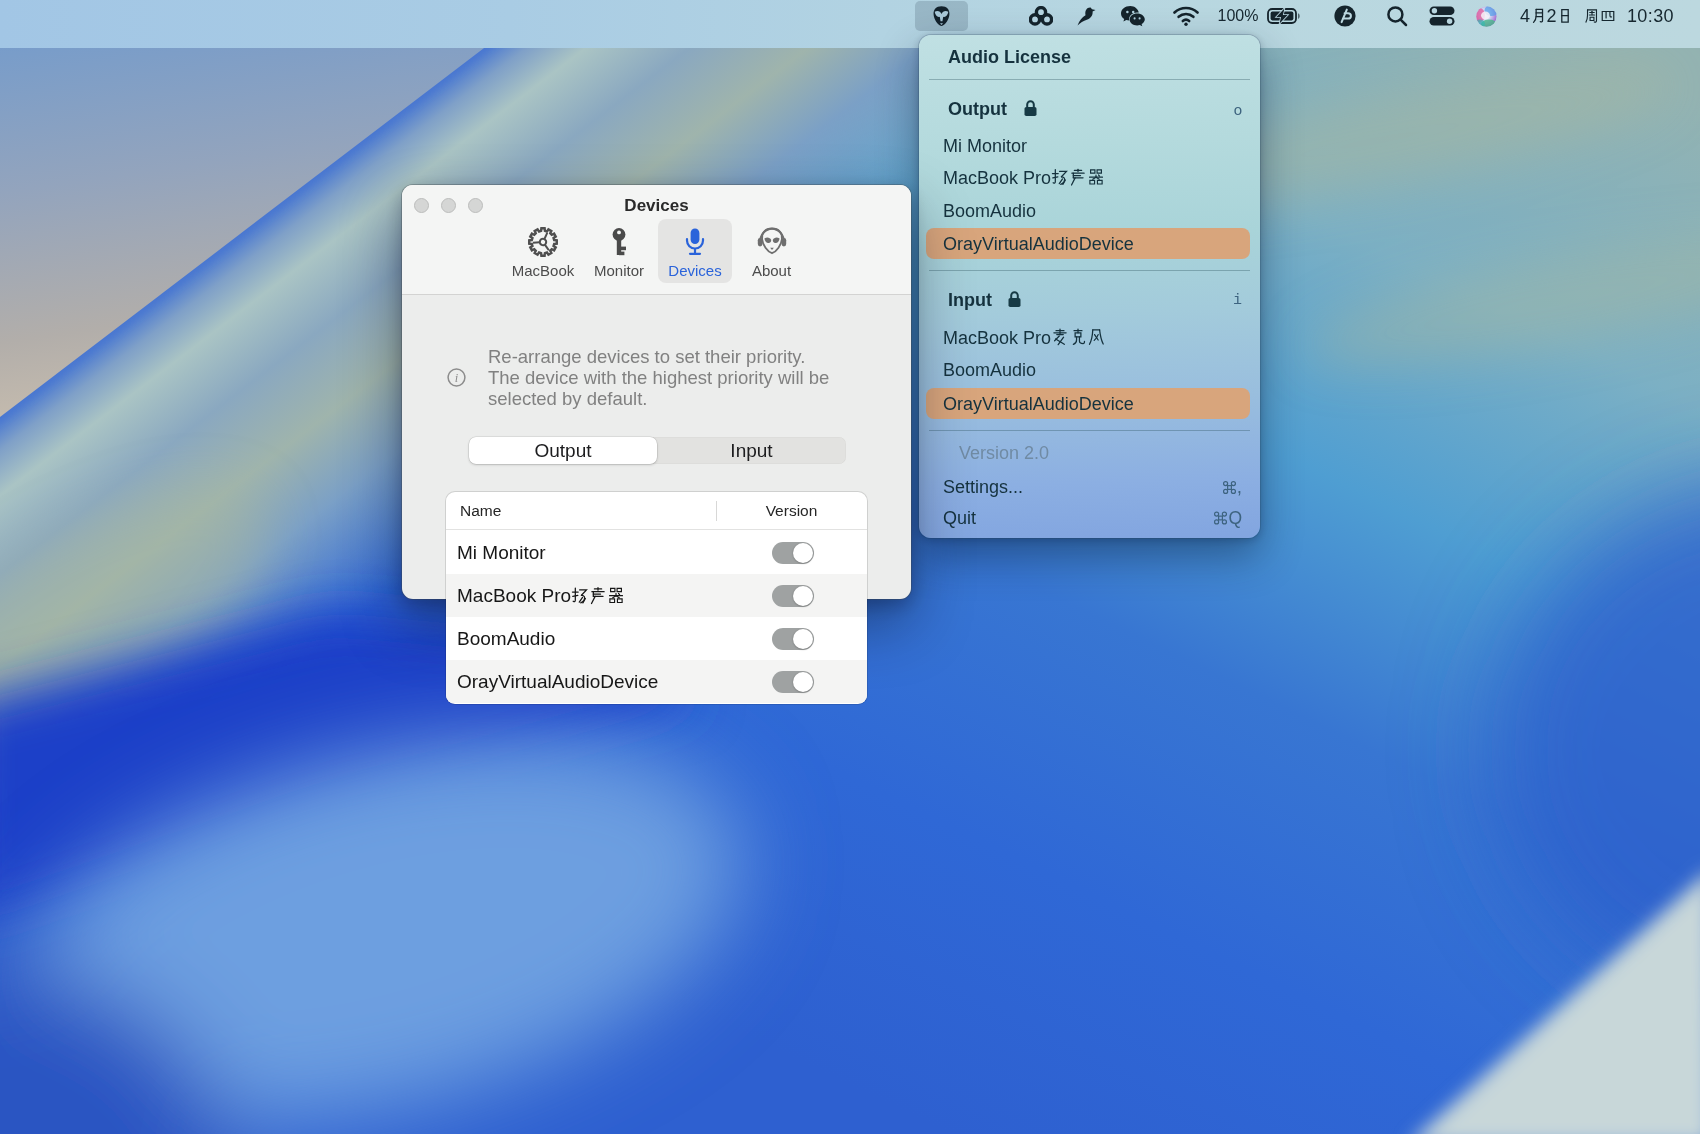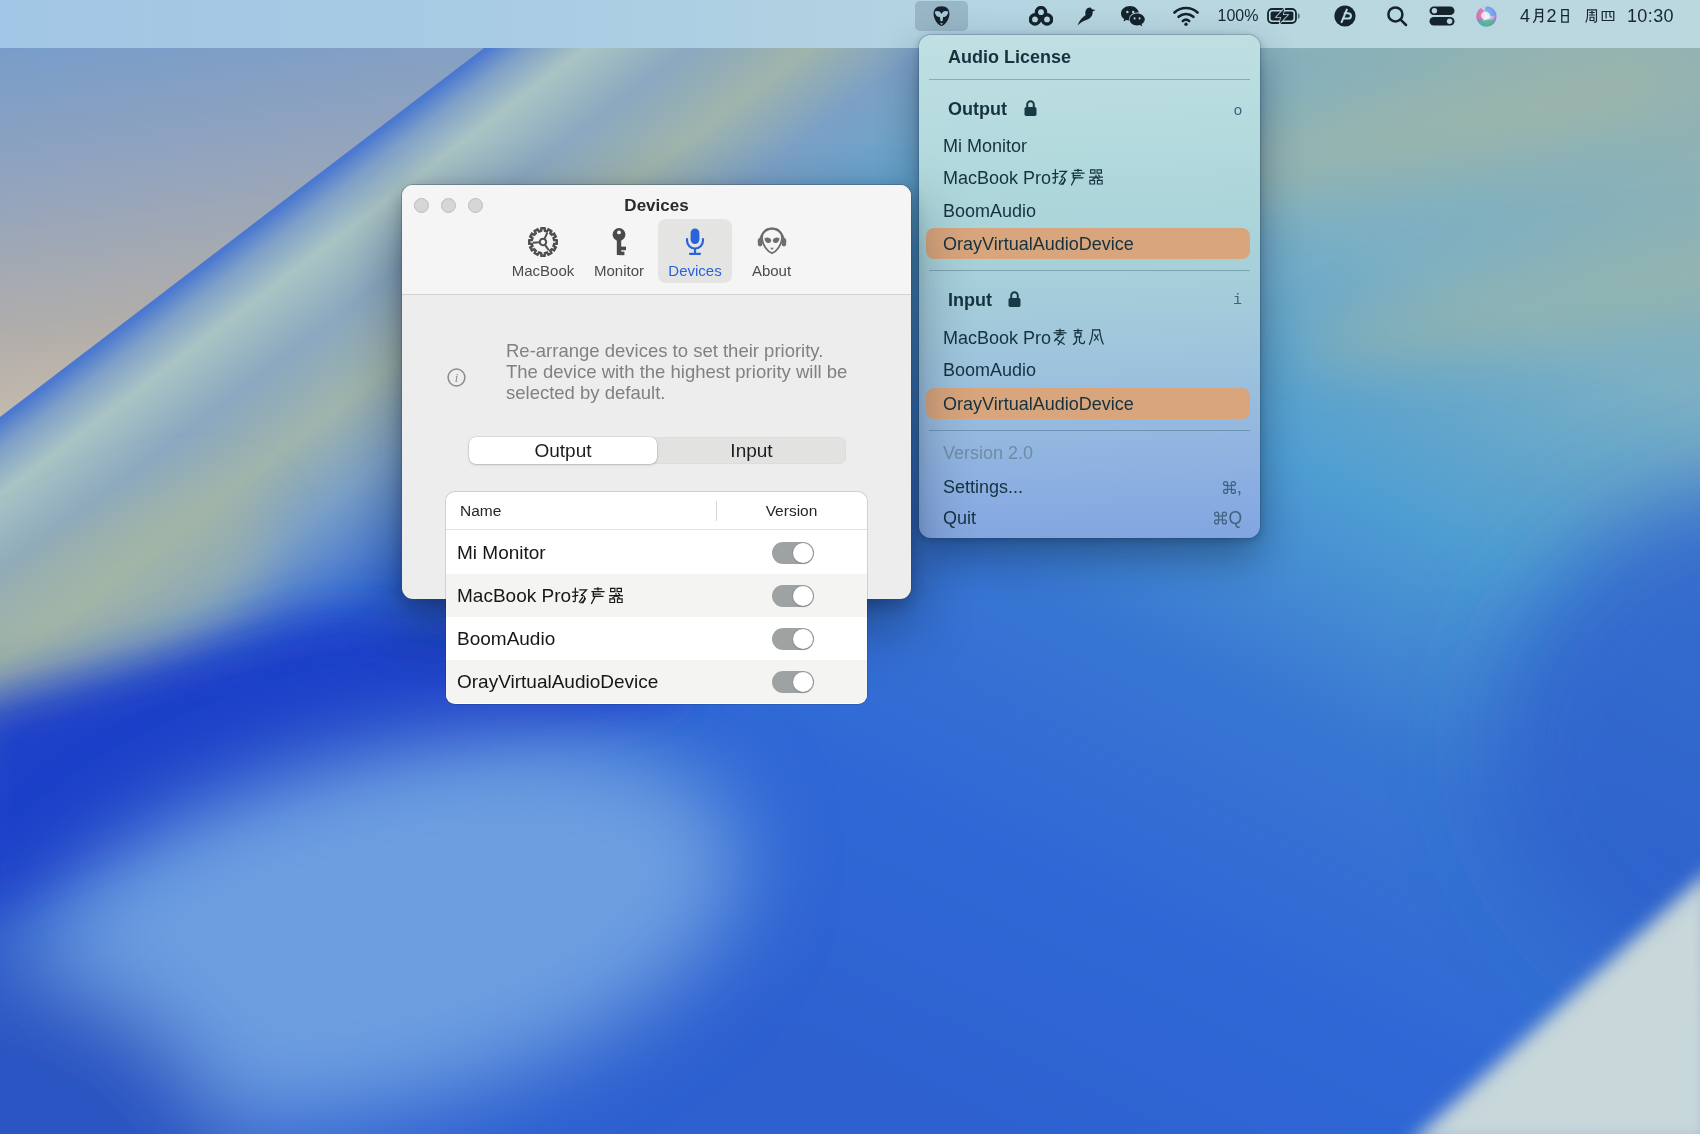--- a/index.html
+++ b/index.html
@@ -376,21 +376,21 @@
           <use href="#g-mai"></use>
         </svg><svg class="cjk" width="18" height="18" viewBox="0 0 100 100">
           <use href="#g-ke"></use>
         </svg><svg class="cjk" width="18" height="18" viewBox="0 0 100 100">
           <use href="#g-feng"></use>
         </svg></div>
   <div class="pitem" style="top:335px;">BoomAudio</div>
   <div class="phl" style="top:352.5px;"></div>
   <div class="pitem" style="top:368.5px;">OrayVirtualAudioDevice</div>
   <div class="pdiv" style="top:394.5px;"></div>
-  <div class="pitem" style="top:417.5px;color:#708ba4;">Version 2.0</div>
+  <div class="pitem" style="top:417.5px;color:#708ba4;margin-left:16px;">Version 2.0</div>
   <div class="pitem" style="top:452px;">Settings...</div>
   <div class="pright" style="top:452px;"><svg width="15" height="15" viewBox="0 0 100 100" style="display:inline-block;vertical-align:-2px;">
           <g fill="none" stroke="#3d637f" stroke-width="8">
             <circle cx="24" cy="24" r="13.5"></circle>
             <circle cx="76" cy="24" r="13.5"></circle>
             <circle cx="24" cy="76" r="13.5"></circle>
             <circle cx="76" cy="76" r="13.5"></circle>
             <rect x="37.5" y="37.5" width="25" height="25"></rect>
           </g>
         </svg><span style="font-size:19px;color:#3d637f;">,</span></div>
@@ -454,21 +454,21 @@
       <rect x="9.6" y="-3" width="4.6" height="8.4" rx="2.3" fill="#6e6e6e"></rect>
       <path d="M-1.8,6.8 L1.8,6.8 L0,8.9 Z" fill="#6e6e6e"></path>
     </svg>
     <div class="lbl">About</div>
   </div>
 
   <svg id="info-ic" class="abs" style="left:45px;top:183px;" width="19" height="19" viewBox="0 0 19 19">
     <circle cx="9.5" cy="9.5" r="8.4" fill="none" stroke="#8c8c8c" stroke-width="1.5"></circle>
     <text x="9.5" y="14" text-anchor="middle" font-family="Liberation Serif" font-size="12.5" fill="#8c8c8c" font-style="italic">i</text>
   </svg>
-  <div id="info-tx" class="abs" style="left:86px;top:155px;width:370px;margin-left:18px;">Re-arrange devices to set their priority.<br>The device with the highest priority will be<br>selected by default.</div>
+  <div id="info-tx" class="abs" style="left:86px;top:161px;width:370px;">Re-arrange devices to set their priority.<br>The device with the highest priority will be<br>selected by default.</div>
 
   <div id="seg">
     <div class="on"></div>
     <div class="sl" style="left:0;width:188px;">Output</div>
     <div class="sl" style="left:188px;width:189px;">Input</div>
   </div>
 
   <div id="table">
     <div id="thead">
       <div class="h" style="left:14px;">Name</div>

